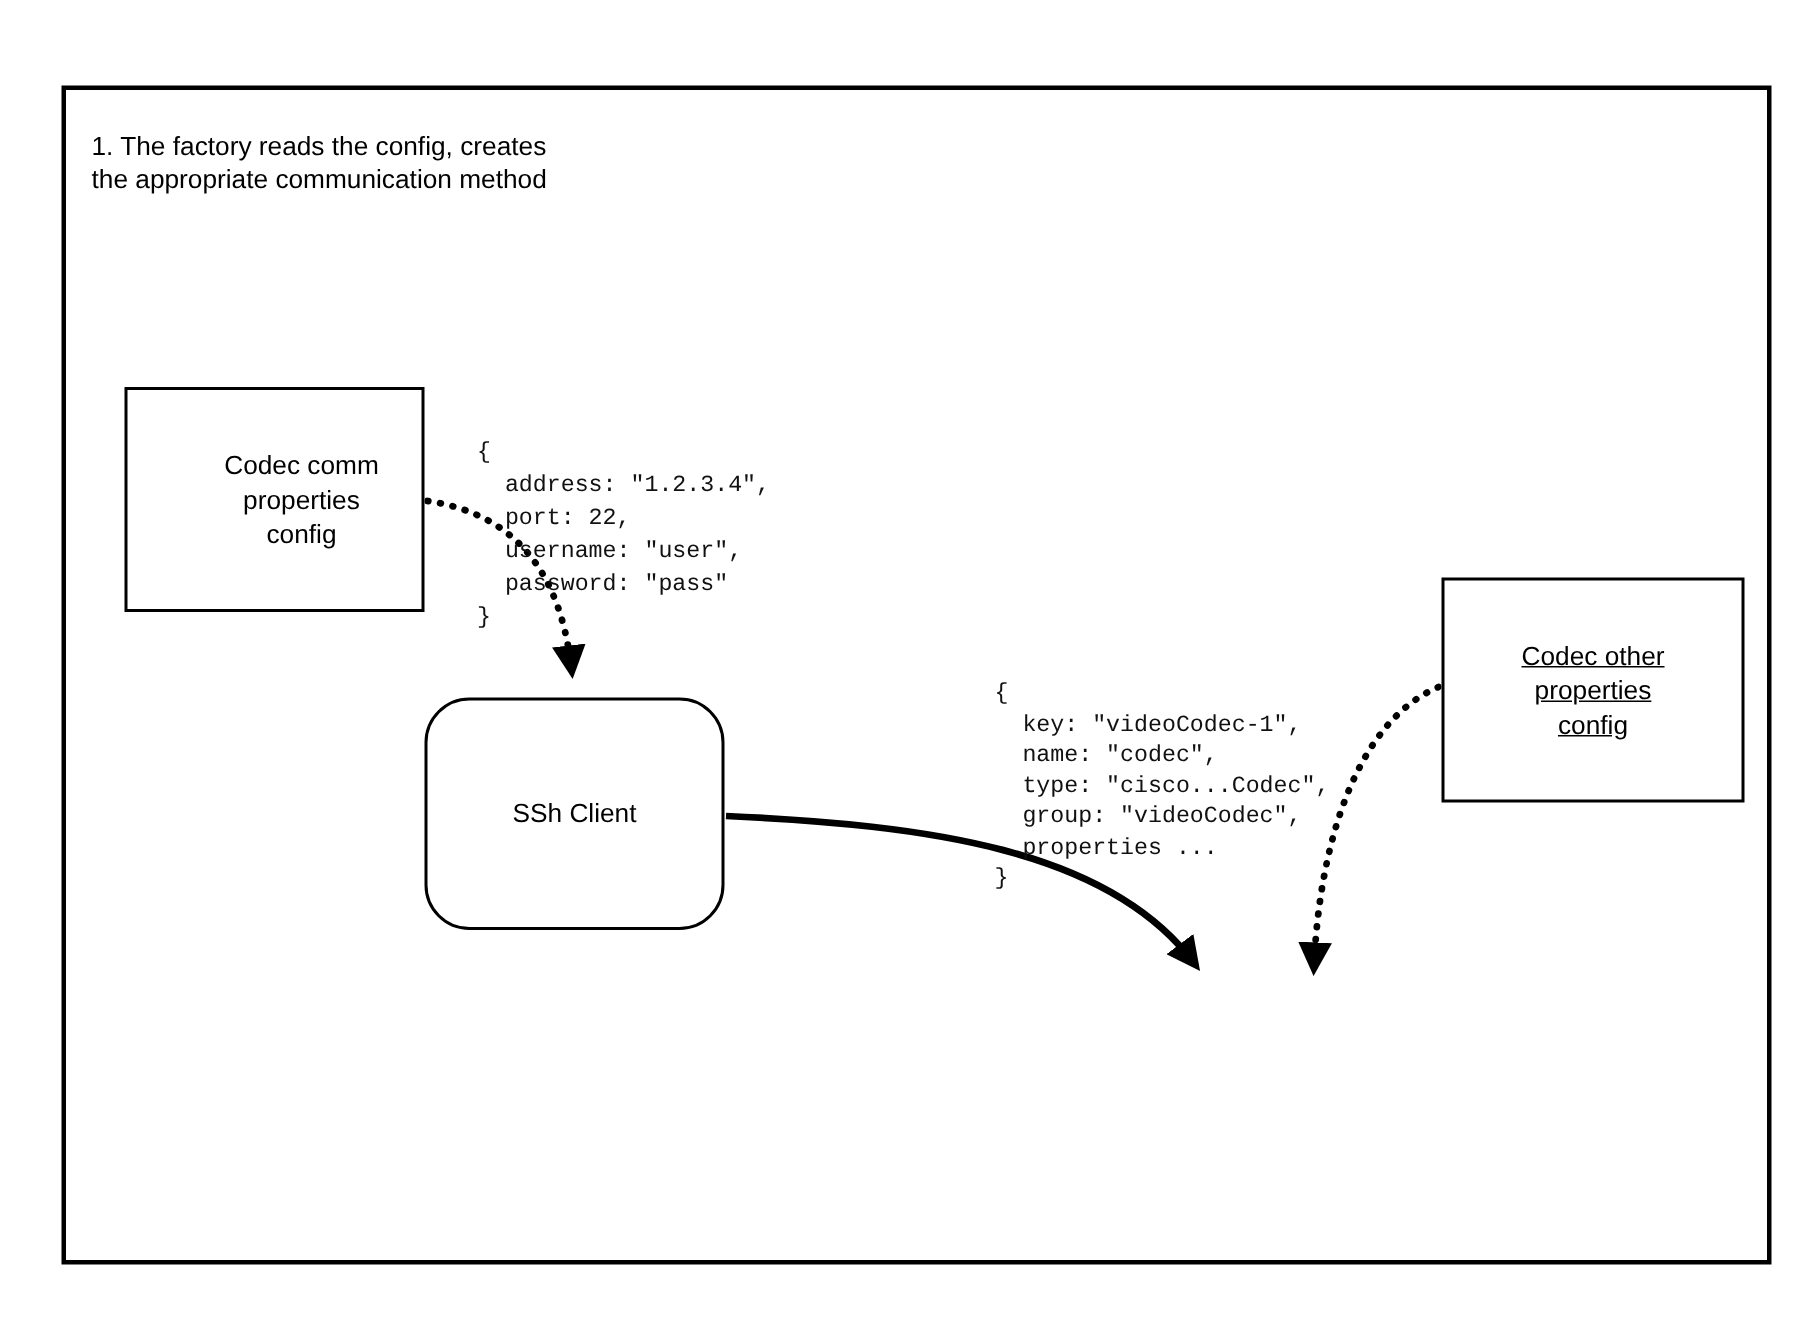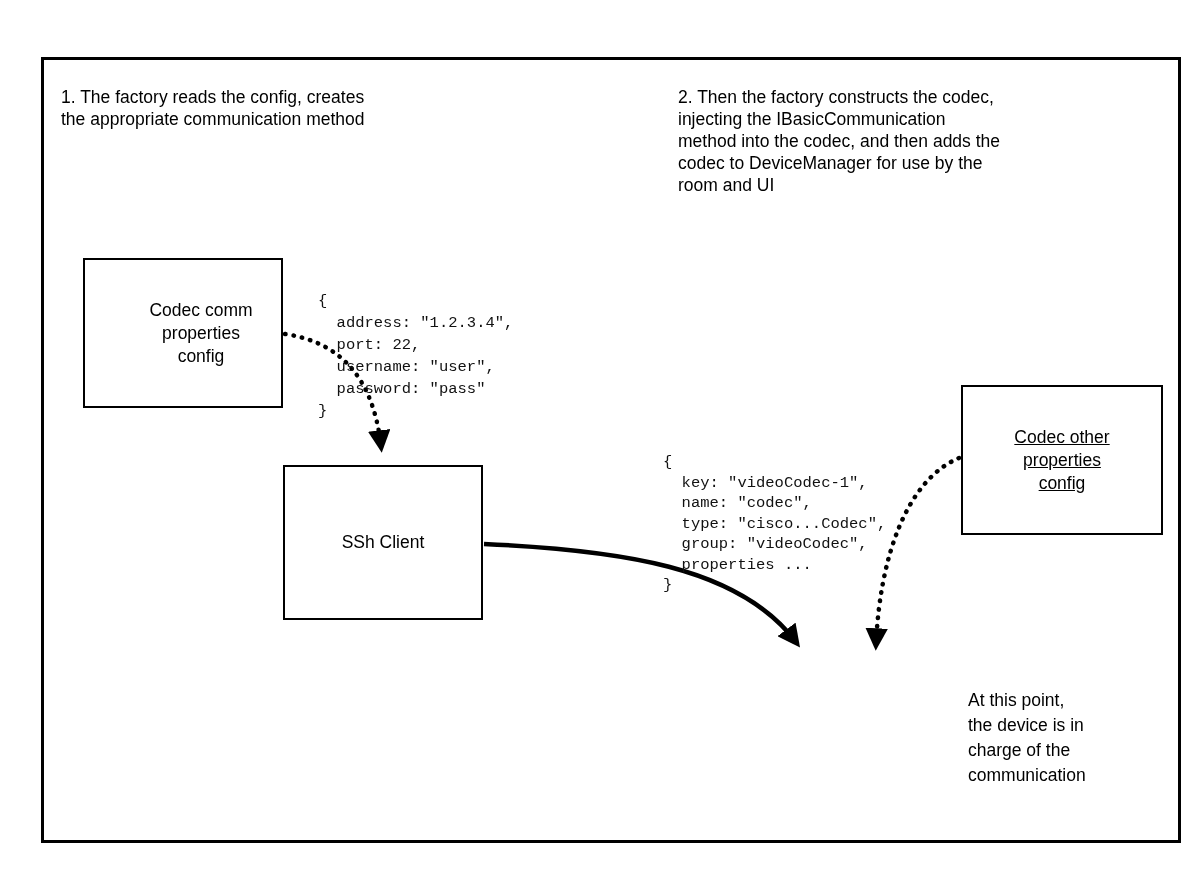--- a/index.html
+++ b/index.html
@@ -33,21 +33,21 @@
     position: absolute;
     border: 2.5px solid #000;
     background: #fff;
     display: flex; align-items: center; justify-content: center;
     text-align: center;
     font-size: 17.5px;
     line-height: 23px;
     white-space: pre-line;
   }
   .box-comm  { left: 60px;  top: 258px; width: 200px; height: 150px; padding-left: 36px; }
-  .box-ssh   { left: 260px; top: 465px; width: 200px; height: 155px; }
+  .box-ssh   { left: 260px; top: 465px; width: 200px; height: 155px; border-radius: 30px; }
   .box-other { left: 938px; top: 385px; width: 202px; height: 150px; text-decoration: underline; }
   .box-cisco { left: 710px; top: 663px; width: 202px; height: 155px; }
 
   .code {
     position: absolute;
     font-family: "Liberation Mono", "DejaVu Sans Mono", monospace;
     font-size: 15.5px;
     line-height: 22px;
     white-space: pre;
     color: #111;
@@ -73,25 +73,20 @@
 </style>
 </head>
 <body>
 
 <div class="canvas">
 
   <div class="frame"></div>
 
   <div class="note note1">1. The factory reads the config, creates
 the appropriate communication method</div>
-  <div class="note note2">2. Then the factory constructs the codec,
-injecting the IBasicCommunication
-method into the codec, and then adds the
-codec to DeviceManager for use by the
-room and UI</div>
 
   <svg class="arrows" viewBox="0 0 1200 880" xmlns="http://www.w3.org/2000/svg">
     <defs>
       <marker id="ah" viewBox="0 0 10 10" refX="7" refY="5" markerWidth="5" markerHeight="5" orient="auto">
         <path d="M0,0 L10,5 L0,10 Z" fill="#000"></path>
       </marker>
     </defs>
     <path class="arrow-dotted" d="M262,334 C316,342 350,376 358,446" marker-end="url(#ah)"></path>
     <path class="arrow-solid" d="M461,544 C595,550 716,566 773,642" marker-end="url(#ah)"></path>
     <path class="arrow-dotted" d="M936,458 C884,480 857,556 853,644" marker-end="url(#ah)"></path>
@@ -122,18 +117,14 @@
   properties ...
 }</pre>
 
   <div class="box box-other">
     <span>Codec other
 properties
 config</span>
   </div>
 
 
-  <div class="note note3">At this point,
-the device is in
-charge of the
-communication</div>
 
 </div>
 
 </body></html>

